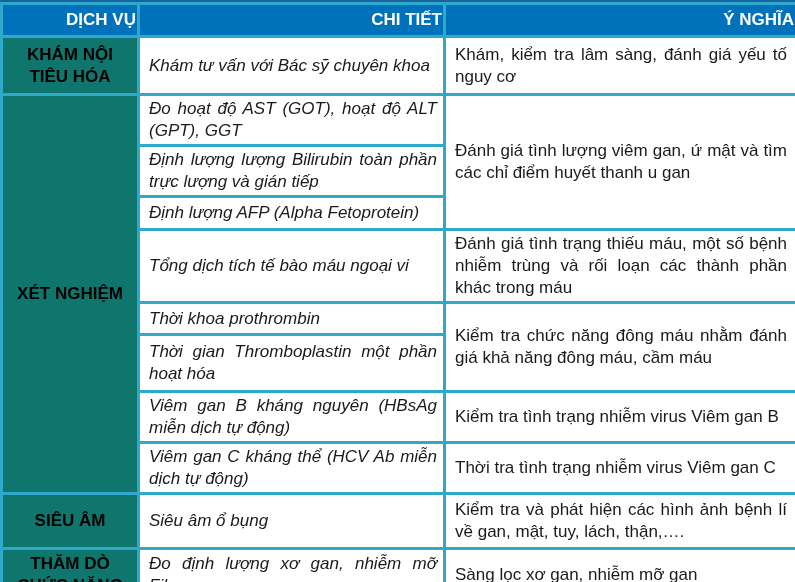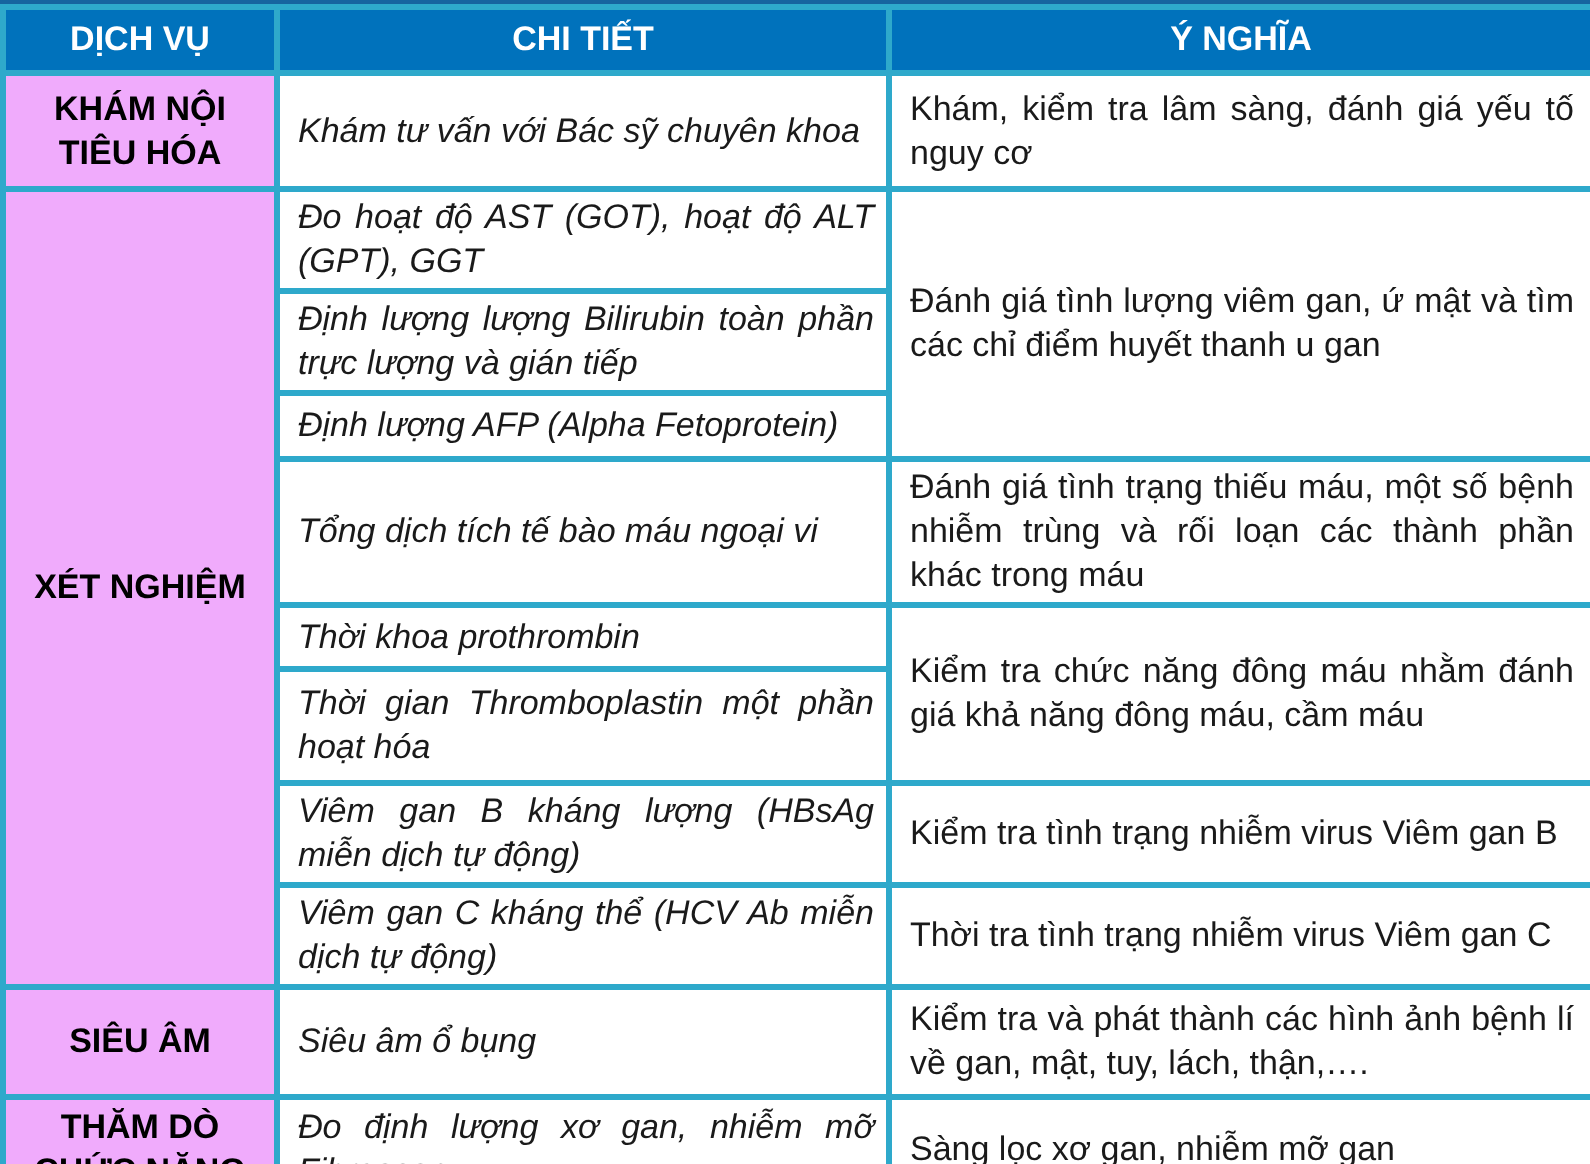--- a/index.html
+++ b/index.html
@@ -28,25 +28,25 @@
   th,td{
     border:3px solid var(--border-color);
     vertical-align:middle;
     font-size:17px;
     line-height:22px;
   }
   thead th{
     background:var(--header-bg);
     color:var(--header-text);
     font-weight:bold;
-    text-align:center;
+    text-align:right;
     border-bottom-width:3px;
   }
   th.svc{
-    background:#f0abfc;
+    background:#0f766e;
     color:#000;
     font-weight:bold;
     text-align:center;
     padding:2px 4px;
   }
   td.detail{
     text-align:justify;
     padding:2px 6px 2px 9px;
     font-style:italic;
   }
@@ -107,31 +107,31 @@
         <td class="meaning">Đánh giá tình trạng thiếu máu, một số bệnh nhiễm trùng và rối loạn các thành phần khác trong máu</td>
       </tr>
       <tr class="r6">
         <td class="detail">Thời khoa prothrombin</td>
         <td class="meaning" rowspan="2">Kiểm tra chức năng đông máu nhằm đánh giá khả năng đông máu, cầm máu</td>
       </tr>
       <tr class="r7">
         <td class="detail">Thời gian Thromboplastin một phần hoạt hóa</td>
       </tr>
       <tr class="r8">
-        <td class="detail">Viêm gan B kháng lượng (HBsAg miễn dịch tự động)</td>
+        <td class="detail">Viêm gan B kháng nguyên (HBsAg miễn dịch tự động)</td>
         <td class="meaning">Kiểm tra tình trạng nhiễm virus Viêm gan B</td>
       </tr>
       <tr class="r9">
         <td class="detail">Viêm gan C kháng thể (HCV Ab miễn dịch tự động)</td>
         <td class="meaning">Thời tra tình trạng nhiễm virus Viêm gan C</td>
       </tr>
       <tr class="r10">
         <th class="svc">SIÊU ÂM</th>
         <td class="detail">Siêu âm ổ bụng</td>
-        <td class="meaning">Kiểm tra và phát thành các hình ảnh bệnh lí về gan, mật, tuy, lách, thận,….</td>
+        <td class="meaning">Kiểm tra và phát hiện các hình ảnh bệnh lí về gan, mật, tuy, lách, thận,….</td>
       </tr>
       <tr class="r11">
         <th class="svc">THĂM DÒ CHỨC NĂNG</th>
         <td class="detail">Đo định lượng xơ gan, nhiễm mỡ Fibroscan</td>
         <td class="meaning">Sàng lọc xơ gan, nhiễm mỡ gan</td>
       </tr>
     </tbody>
   </table>
 </div>
 

